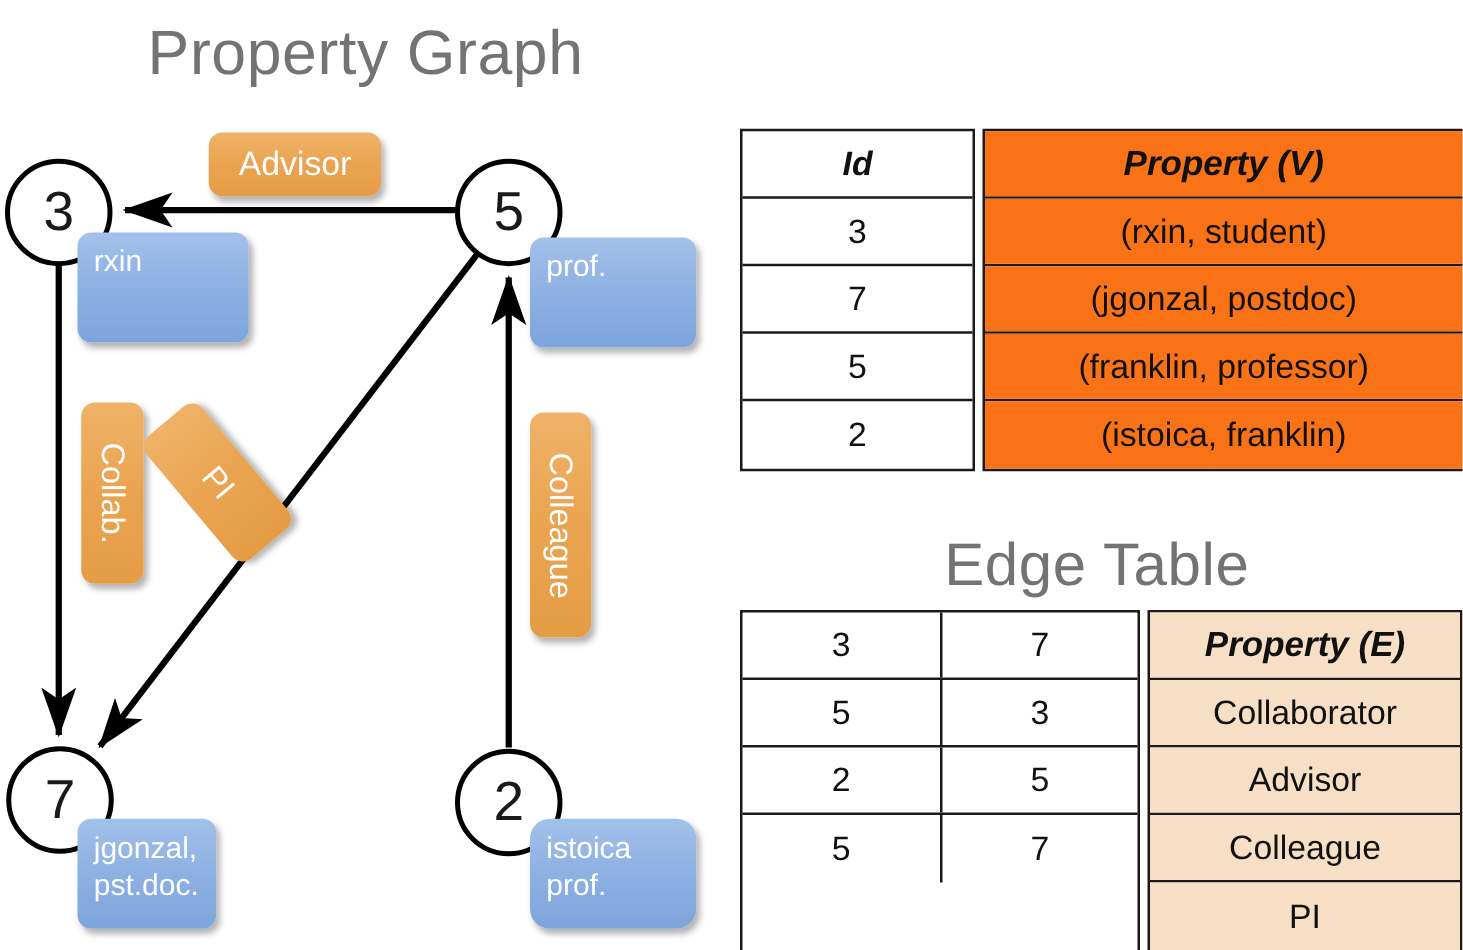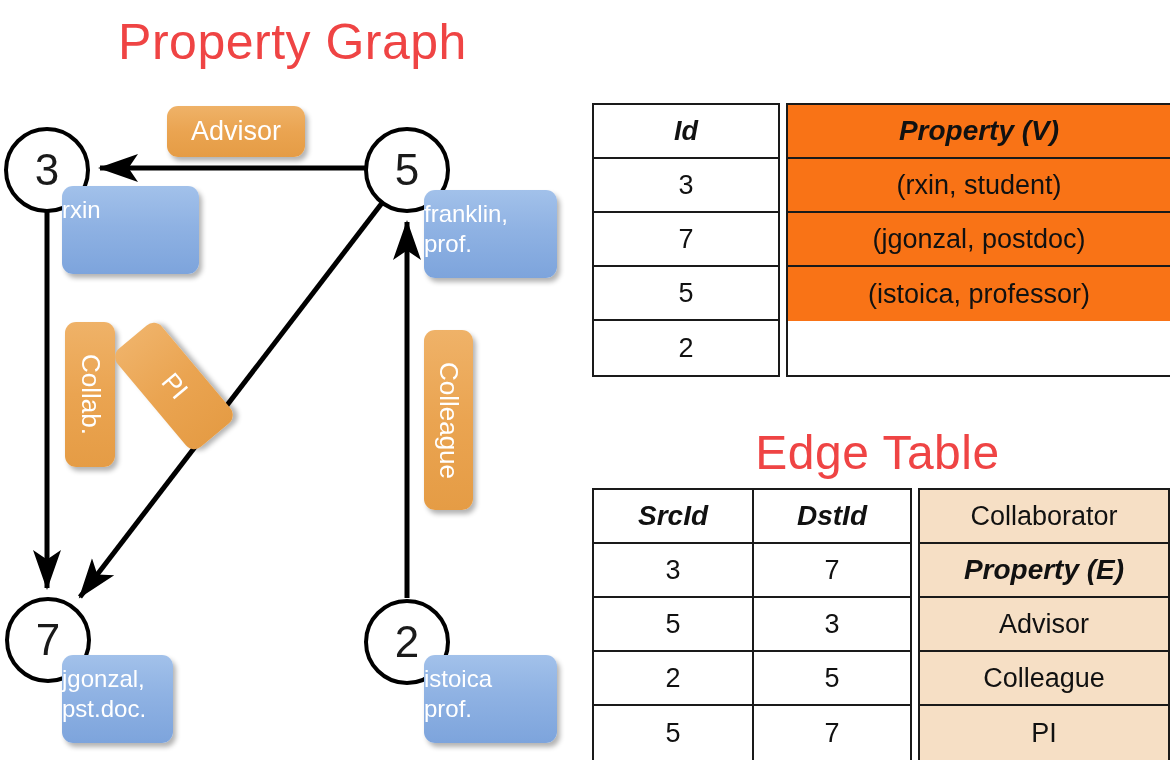--- a/index.html
+++ b/index.html
@@ -13,21 +13,21 @@
   #root {
     position: relative;
     width: 1170px; height: 760px;
     background: #ffffff;
   }
 
   
   .title {
     position: absolute;
     font-weight: 400;
-    color: #ef4444;
+    color: #737373;
     letter-spacing: 0.5px;
     white-space: nowrap;
     font-family: "Liberation Sans", sans-serif;
   }
   #title-property-graph {
     left: 0; top: 12px; width: 585px;
     text-align: center;
     font-size: 50px;
     line-height: 60px;
   }
@@ -75,28 +75,28 @@
 
   
   .vprop {
     position: absolute;
     border-radius: 11px;
     background: linear-gradient(to bottom, #a2c1ea 0%, #8fb2e3 45%, #7da4dc 100%);
     box-shadow: 3px 4px 5px rgba(0,0,0,0.30);
     color: #ffffff;
     font-size: 24px;
     line-height: 30px;
-    padding: 9px 0 0 0;
+    padding: 9px 0 0 13px;
     font-family: "Liberation Sans", sans-serif;
     font-weight: 300;
   }
   #vprop-3 { left: 62px;  top: 186px; width: 137px; height: 88px; }
   #vprop-5 { left: 424px; top: 190px; width: 133px; height: 88px; }
   #vprop-7 { left: 62px;  top: 655px; width: 111px; height: 88px; }
-  #vprop-2 { left: 424px; top: 655px; width: 133px; height: 88px; }
+  #vprop-2 { left: 424px; top: 655px; width: 133px; height: 88px; border-radius: 16px; }
   .vprop .line { display: block; white-space: nowrap; }
 
   
   .eprop {
     position: absolute;
     border-radius: 11px;
     background: linear-gradient(to bottom, #efb268 0%, #eaa451 50%, #e59c45 100%);
     box-shadow: 3px 4px 5px rgba(0,0,0,0.30);
     color: #ffffff;
     font-family: "Liberation Sans", sans-serif;
@@ -226,21 +226,20 @@
       <span>7</span>
     </div>
     <div class="node" id="node-2">
       <span>2</span>
     </div>
 
     <div class="vprop" id="vprop-3">
       <span class="line">rxin</span>
     </div>
     <div class="vprop" id="vprop-5">
-      <span class="line">franklin,</span>
       <span class="line">prof.</span>
     </div>
     <div class="vprop" id="vprop-7">
       <span class="line">jgonzal,</span>
       <span class="line">pst.doc.</span>
     </div>
     <div class="vprop" id="vprop-2">
       <span class="line">istoica</span>
       <span class="line">prof.</span>
     </div>
@@ -270,59 +269,58 @@
       <div class="grouprow">
         <div class="cell c-prop hdr">Property (V)</div>
       </div>
       <div class="grouprow">
         <div class="cell c-prop">(rxin, student)</div>
       </div>
       <div class="grouprow">
         <div class="cell c-prop">(jgonzal, postdoc)</div>
       </div>
       <div class="grouprow">
-        <div class="cell c-prop">(istoica, professor)</div>
+        <div class="cell c-prop">(franklin, professor)</div>
+      </div>
+      <div class="grouprow">
+        <div class="cell c-prop">(istoica, franklin)</div>
       </div>
     </div>
   </div>
 
   <div class="title" id="title-edge-table">Edge Table</div>
 
   <div class="tbl" id="edge-table">
     <div class="colgroup">
       <div class="grouprow">
-        <div class="cell c-src hdr">SrcId</div>
-        <div class="cell c-dst hdr">DstId</div>
-      </div>
-      <div class="grouprow">
         <div class="cell c-src">3</div>
         <div class="cell c-dst">7</div>
       </div>
       <div class="grouprow">
         <div class="cell c-src">5</div>
         <div class="cell c-dst">3</div>
       </div>
       <div class="grouprow">
         <div class="cell c-src">2</div>
         <div class="cell c-dst">5</div>
       </div>
       <div class="grouprow">
         <div class="cell c-src">5</div>
         <div class="cell c-dst">7</div>
       </div>
     </div>
 
     <div class="colgroup">
       <div class="grouprow">
+        <div class="cell c-eprop hdr">Property (E)</div>
+      </div>
+      <div class="grouprow">
         <div class="cell c-eprop">Collaborator</div>
       </div>
       <div class="grouprow">
-        <div class="cell c-eprop hdr">Property (E)</div>
-      </div>
-      <div class="grouprow">
         <div class="cell c-eprop">Advisor</div>
       </div>
       <div class="grouprow">
         <div class="cell c-eprop">Colleague</div>
       </div>
       <div class="grouprow">
         <div class="cell c-eprop">PI</div>
       </div>
     </div>
   </div>

